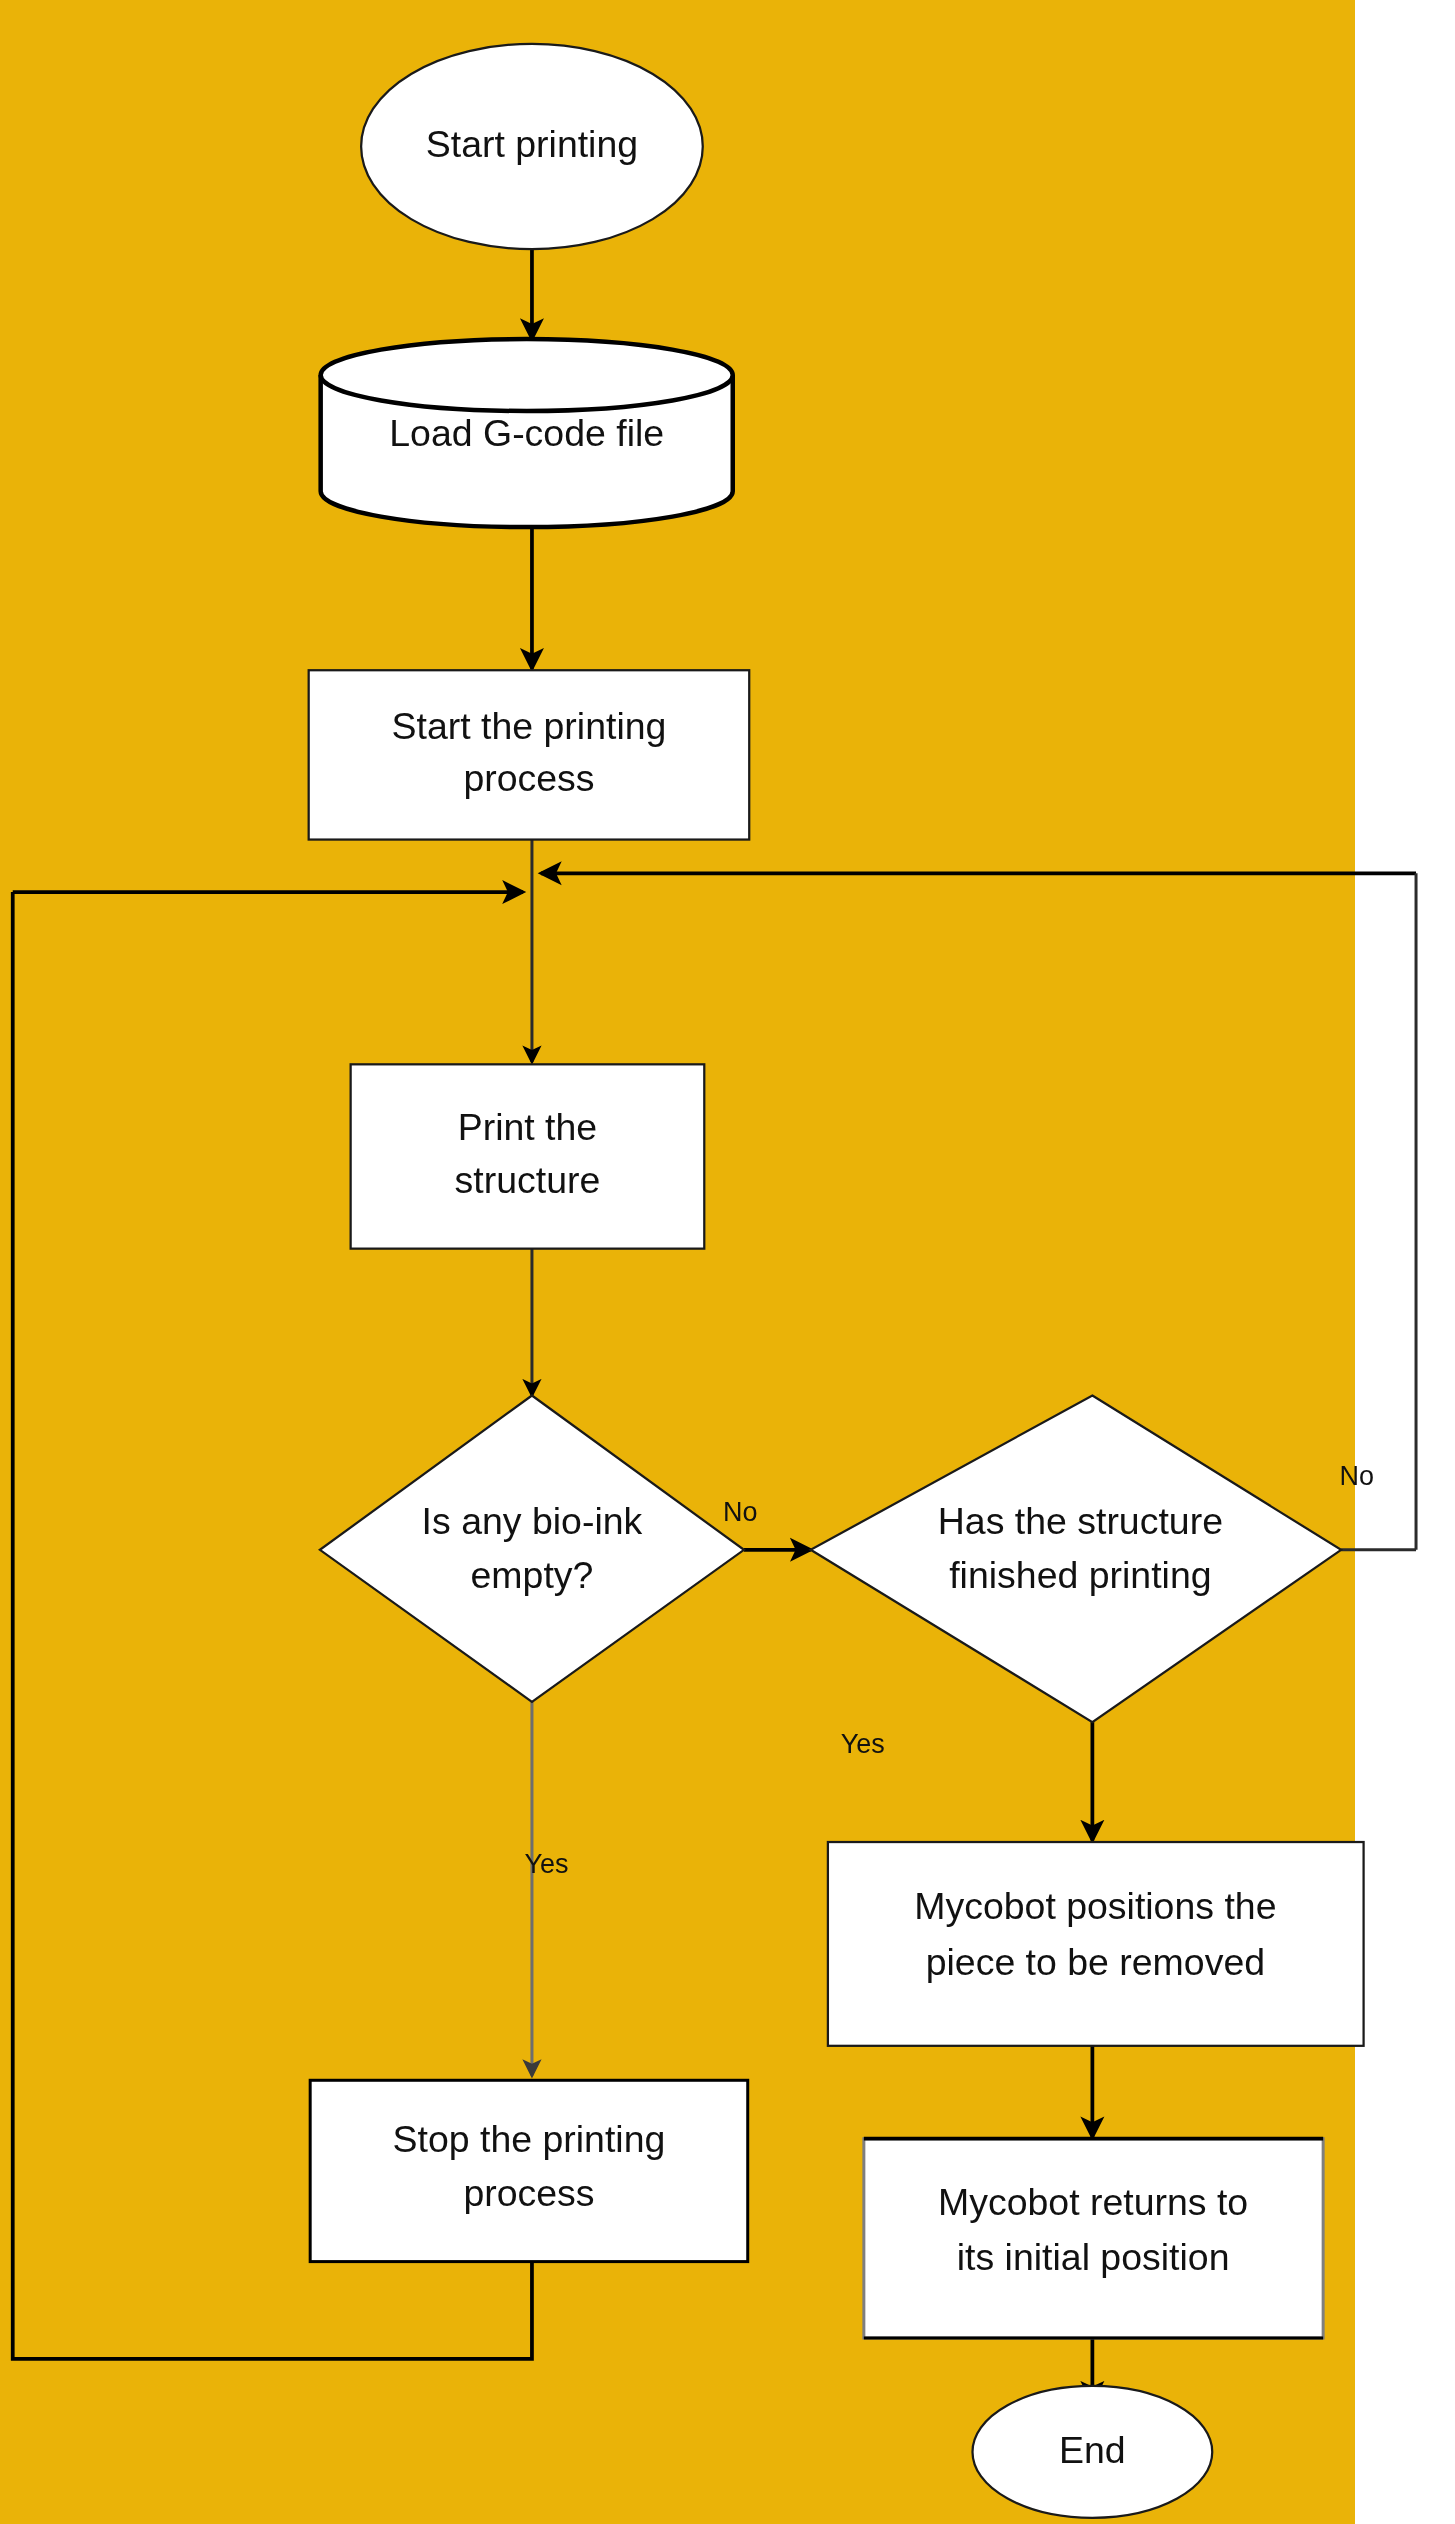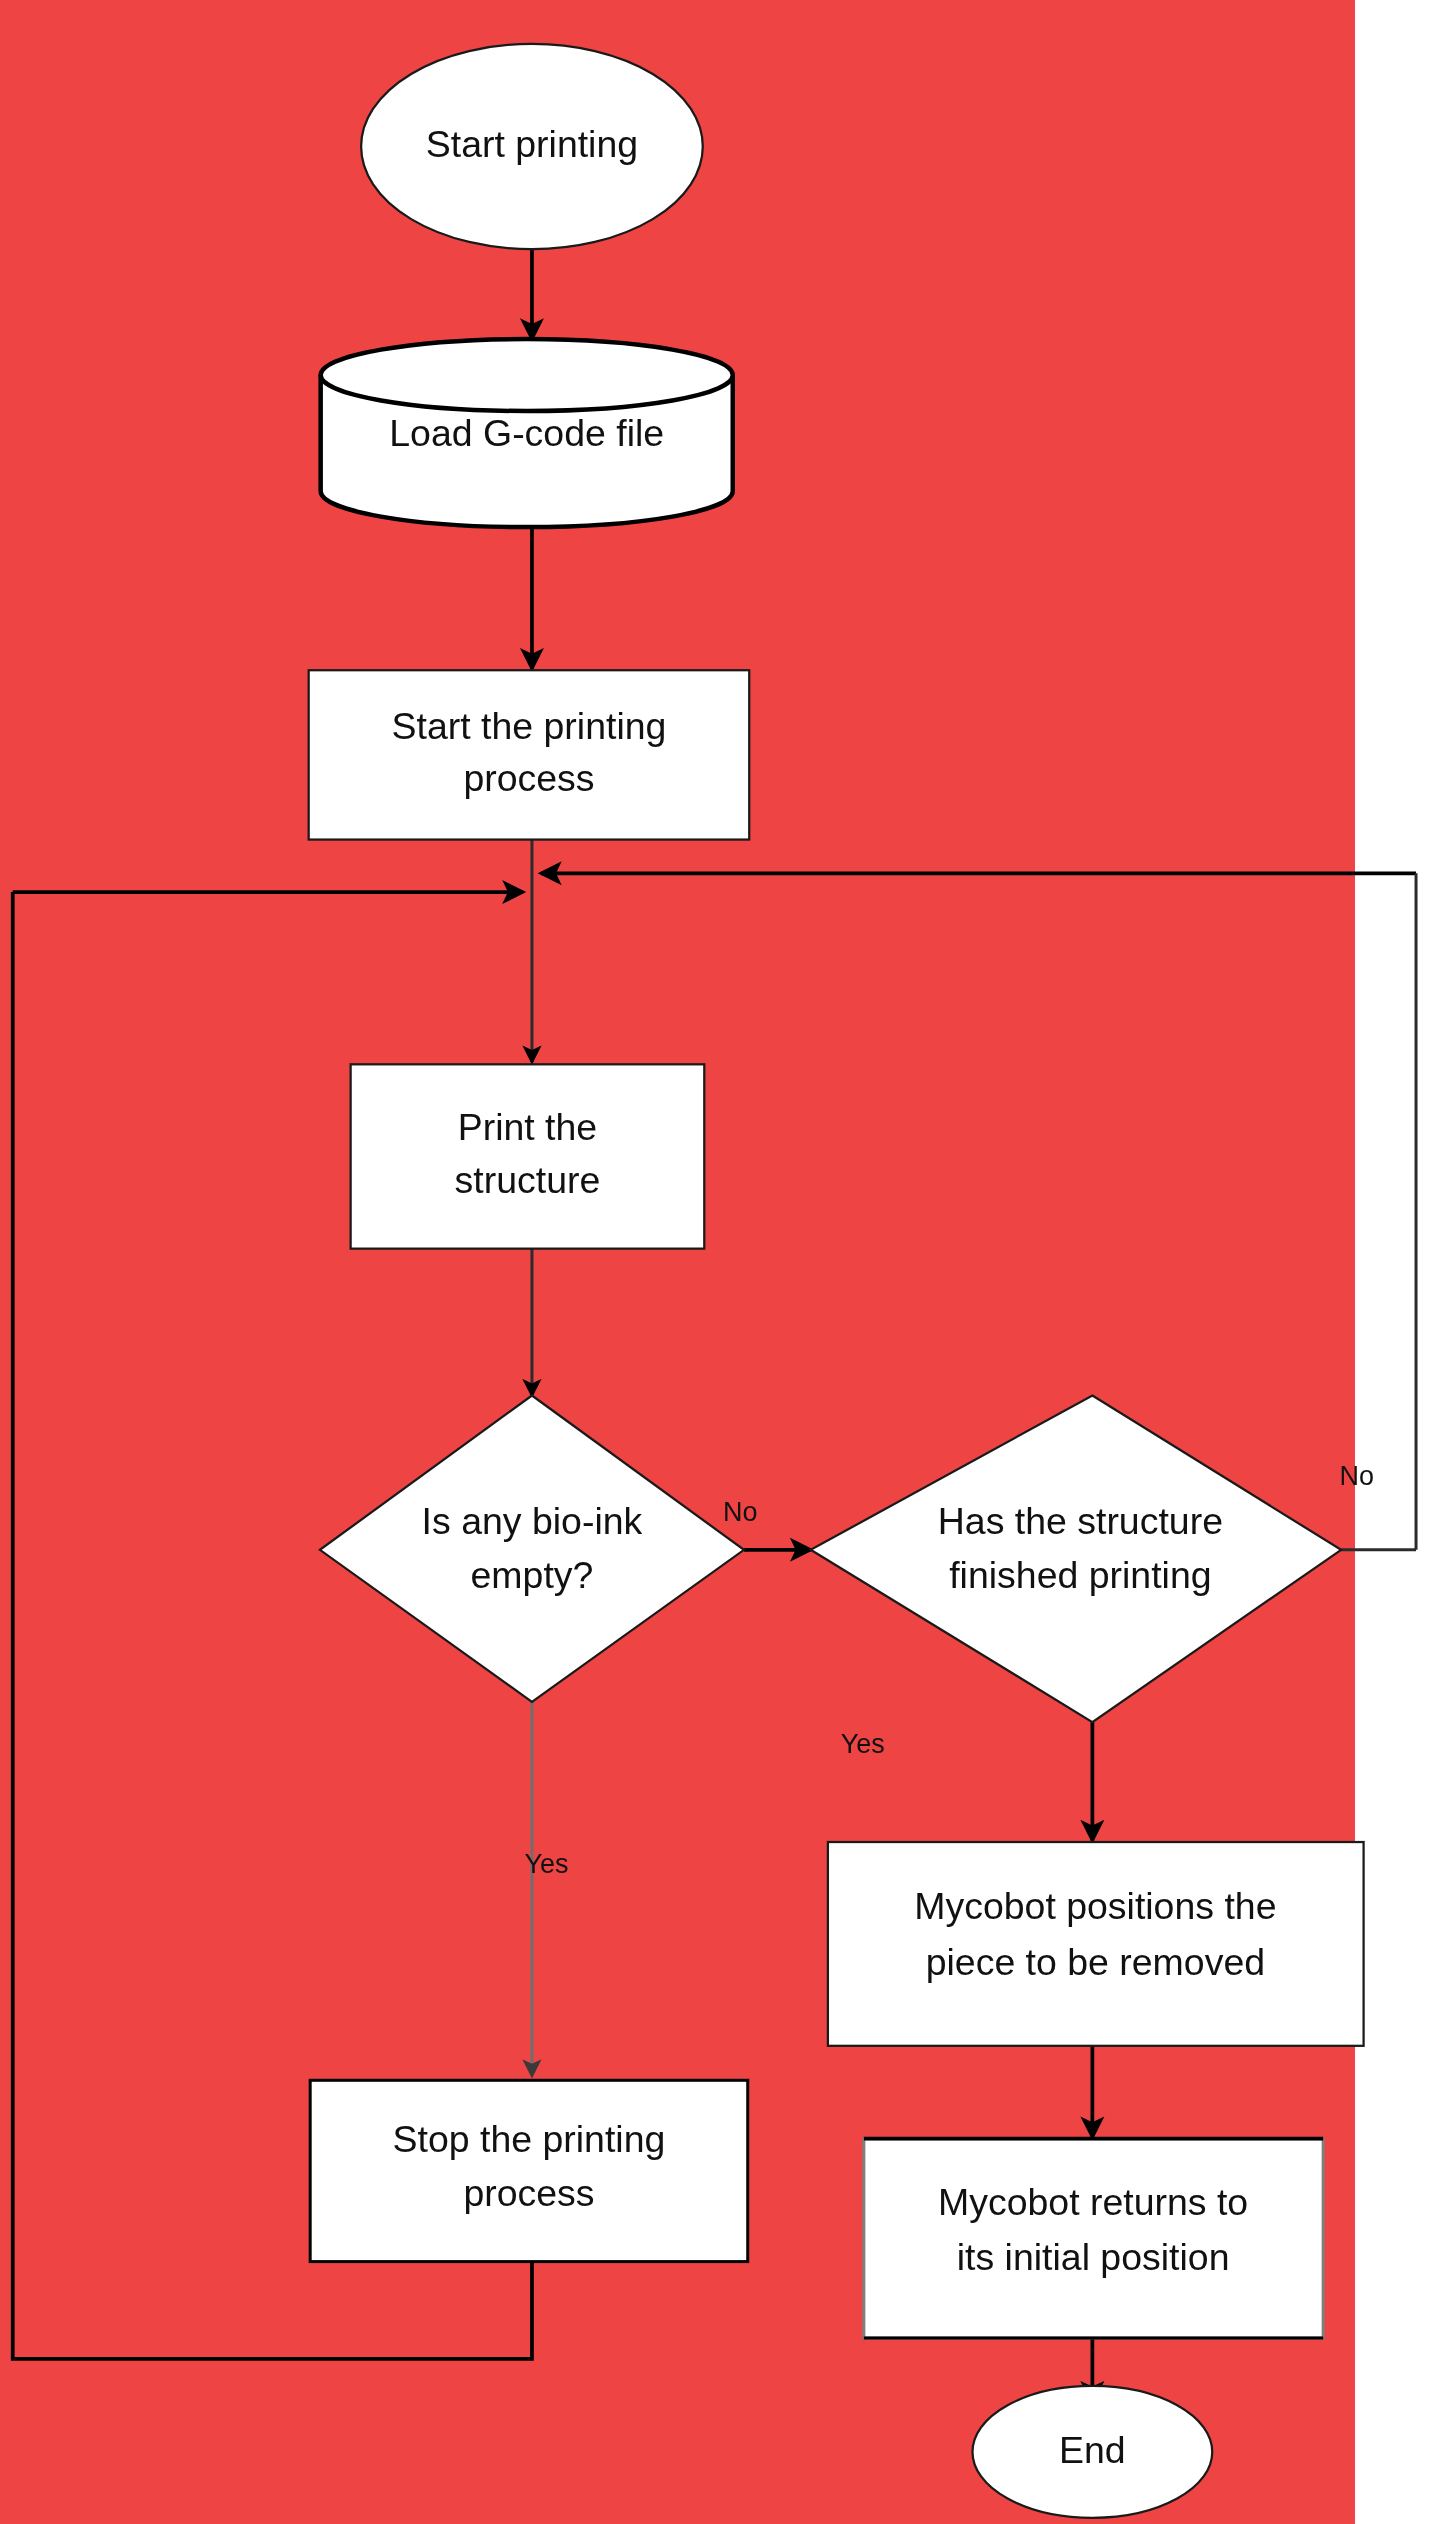--- a/index.html
+++ b/index.html
@@ -11,21 +11,21 @@
   body {
     width: 1455px;
     height: 2525px;
     font-family: "Liberation Sans", sans-serif;
     overflow: hidden;
   }
   #flow-root {
     position: relative;
     width: 1355px;
     height: 2525px;
-    background: #ef4444;
+    background: #eab308;
   }
   svg#flow-svg {
     display: block;
     width: 1455px;
     height: 2525px;
   }
   .node-shape {
     fill: #ffffff;
     stroke: #000000;
     stroke-width: 4;

